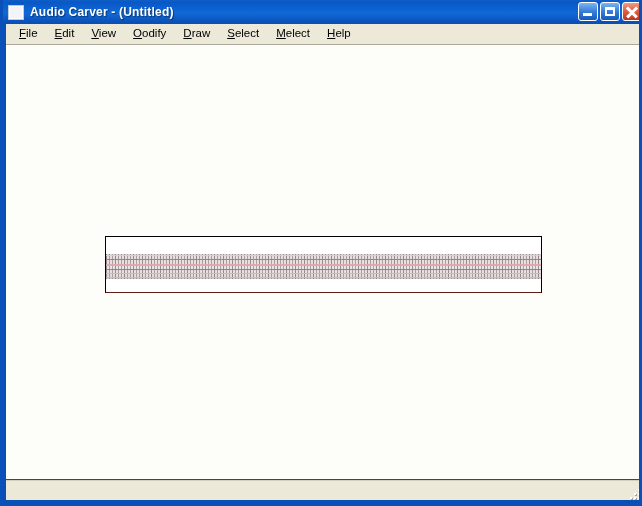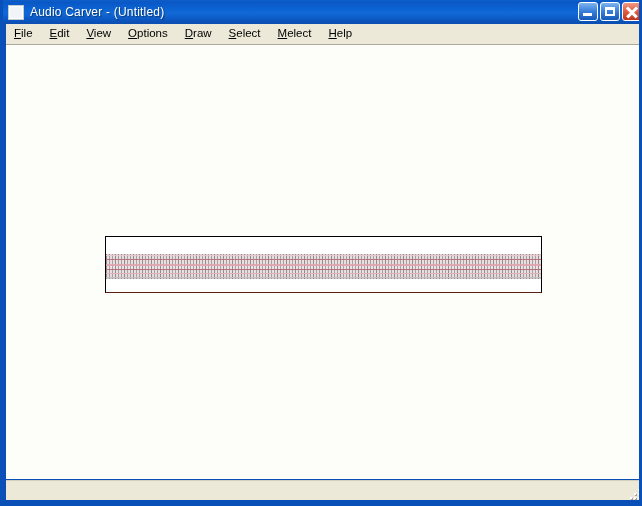--- a/index.html
+++ b/index.html
@@ -43,21 +43,21 @@
     height: 13px;
     background: #f2f5f7;
     border: 1px solid #c3ccd4;
     box-shadow: inset 0 0 0 1px #ffffff;
     flex: 0 0 auto;
     margin-right: 6px;
   }
   #title-text {
     color: #ffffff;
     font-size: 12px;
-    font-weight: normal;
+    font-weight: bold;
     letter-spacing: 0.2px;
     text-shadow: 1px 1px 1px rgba(0,0,0,0.45);
     white-space: nowrap;
     line-height: 14px;
   }
   #title-buttons {
     position: absolute;
     right: 3px;
     top: 2px;
     display: flex;
@@ -105,20 +105,21 @@
   #menu-bar {
     position: absolute;
     left: 3px; top: 24px;
     width: 636px;
     height: 21px;
     background: #ece9d8;
     border-bottom: 1px solid #aca899;
     box-sizing: border-box;
     display: flex;
     align-items: center;
+    padding-left: 5px;
   }
   .menu-item {
     font-size: 11.5px;
     color: #000000;
     padding: 2px 9px 3px 8px;
     line-height: 13px;
     white-space: nowrap;
     cursor: default;
   }
   .menu-item .acc {
@@ -245,21 +246,21 @@
         <span class="glyph-close-a"></span>
         <span class="glyph-close-b"></span>
       </div>
     </div>
   </div>
 
   <div id="menu-bar">
     <div class="menu-item"><span class="acc">F</span><span>ile</span></div>
     <div class="menu-item"><span class="acc">E</span><span>dit</span></div>
     <div class="menu-item"><span class="acc">V</span><span>iew</span></div>
-    <div class="menu-item"><span class="acc">O</span><span>ptions</span></div>
+    <div class="menu-item"><span class="acc">O</span><span>odify</span></div>
     <div class="menu-item"><span class="acc">D</span><span>raw</span></div>
     <div class="menu-item"><span class="acc">S</span><span>elect</span></div>
     <div class="menu-item"><span class="acc">M</span><span>elect</span></div>
     <div class="menu-item"><span class="acc">H</span><span>elp</span></div>
   </div>
 
   <div id="client-area">
 
     <div id="audio-object">
       <div id="wave-band">

